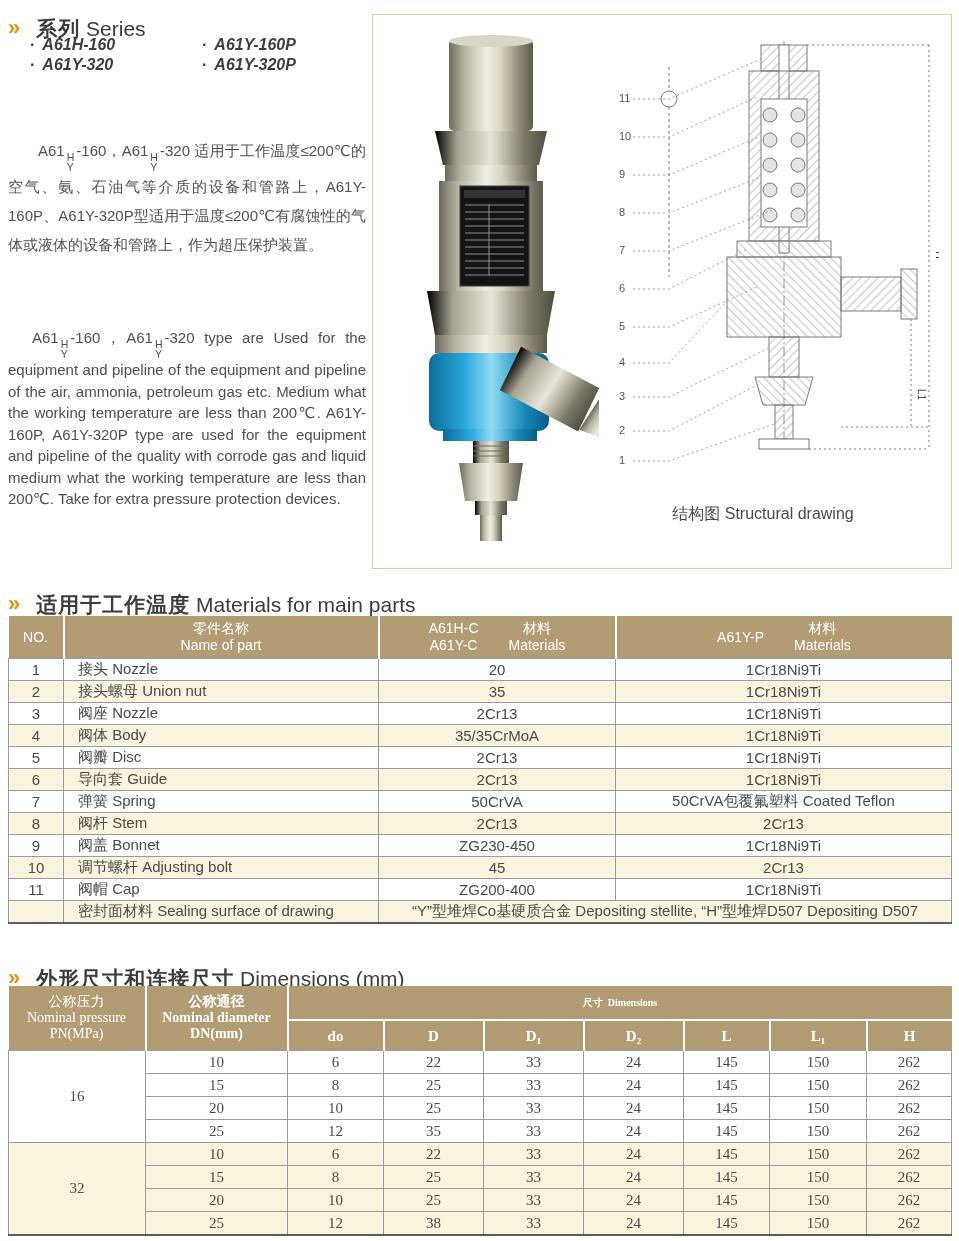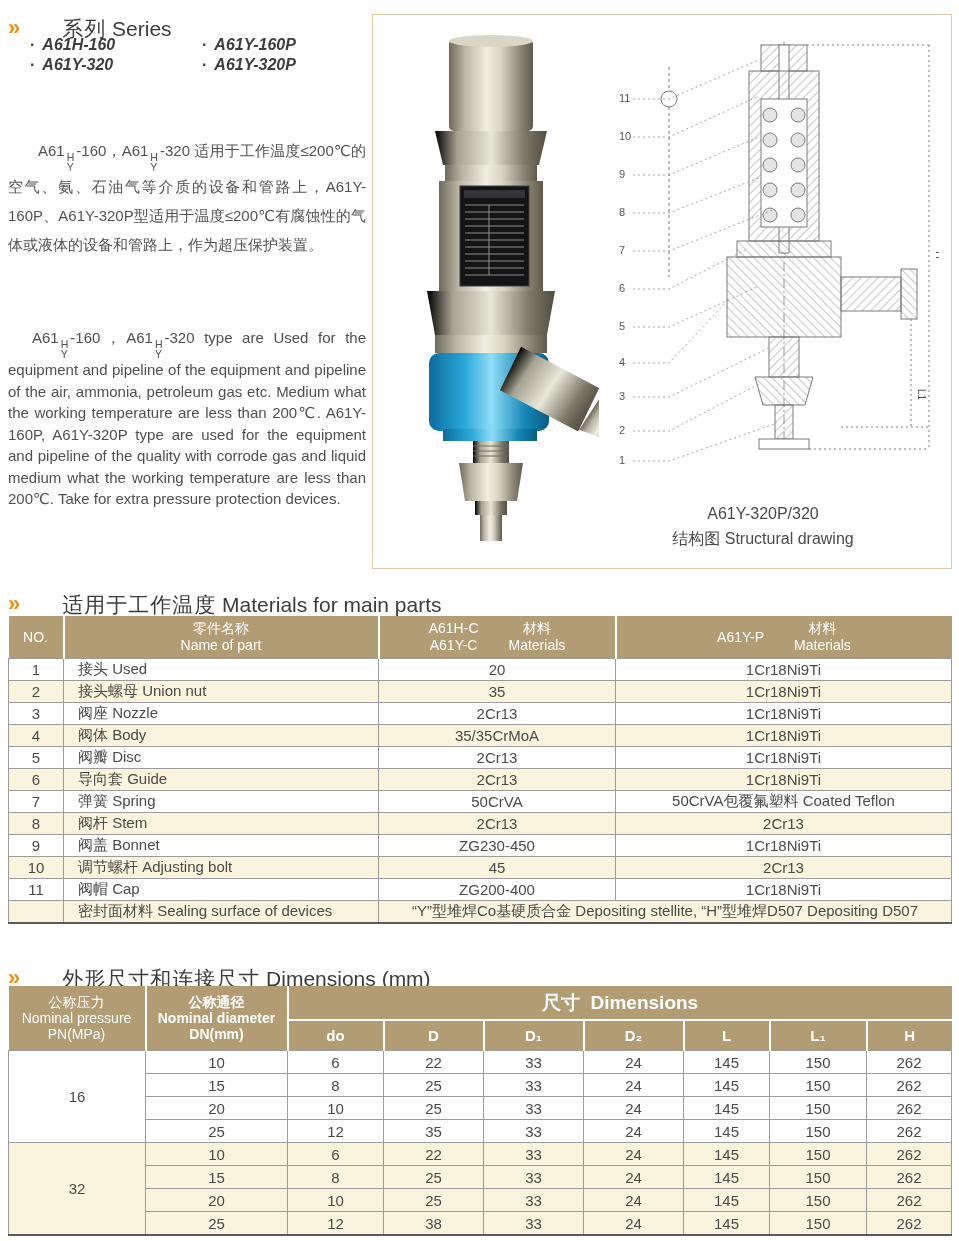--- a/index.html
+++ b/index.html
@@ -2,21 +2,21 @@
 <html><head>
 <meta charset="utf-8">
 <style>
   html,body{margin:0;padding:0;background:#fff;}
   .page{position:relative;width:959px;height:1241px;background:#fff;overflow:hidden;
         font-family:"Liberation Sans","DejaVu Sans",sans-serif;color:#4a4a4a;}
   
   .sec-head{position:absolute;left:8px;display:flex;align-items:flex-start;gap:16px;
             font-size:21px;color:#3c3c3c;line-height:24px;}
   .sec-head .chev{color:#ee8f10;font-weight:bold;font-size:22px;line-height:22px;}
-  .sec-head .zh{font-weight:normal;letter-spacing:1px;margin-left:26px;}
+  .sec-head .zh{font-weight:bold;letter-spacing:1px;}
   .sec-head .en{font-weight:normal;}
   
   .models{position:absolute;left:30px;top:36px;display:grid;grid-template-columns:172px auto;
           row-gap:2px;font-size:16px;font-weight:bold;font-style:italic;color:#3d3d3d;}
   .models .bullet{margin-right:7px;font-style:normal;}
   
   .para{position:absolute;left:8px;width:358px;text-align:justify;font-size:15px;}
   .zh-para{top:121px;line-height:29px;color:#525252;text-indent:30px;}
   .en-para{top:312px;line-height:21.5px;color:#4f4f4f;text-indent:24px;}
   .hy{display:inline-flex;flex-direction:column;font-size:10.5px;line-height:1;
@@ -33,27 +33,27 @@
   table{border-collapse:collapse;table-layout:fixed;}
   .mat-table{position:absolute;left:8px;top:616px;width:943px;border-bottom:2px solid #5a5a5c;}
   .mat-table thead th{background:#b19c74;color:#fff;font-weight:normal;font-size:14px;
       line-height:17px;height:42px;border-right:2px solid #fff;vertical-align:middle;padding:0;}
   .mat-table thead th:last-child{border-right:none;}
   .mat-table td{border:1px solid #9b9b9b;font-size:15px;height:21px;text-align:center;
       color:#4a4a4a;padding:0;background:#fff;}
   .mat-table td.name{text-align:left;padding-left:14px;}
   .mat-table tr.alt td{background:#faf3dd;}
   .hpair{display:flex;justify-content:center;align-items:center;gap:30px;}
-  .dim-table{position:absolute;left:8px;top:986px;width:943px;border-bottom:2px solid #5a5a5c;}
+  .dim-table{position:absolute;left:8px;top:986px;width:943px;border-bottom:2px solid #5a5a5c;font-family:Liberation Serif, serif;}
   .dim-table th{background:#b19c74;color:#fff;padding:0;vertical-align:middle;
       border-right:2px solid #fff;font-size:14px;line-height:16px;font-weight:normal;}
   .dim-table th:last-child{border-right:none;}
   .dim-table .rowspan-th{height:64px;}
   .dim-table .bold{font-weight:bold;margin-top:36px;}
-  .dim-table .size-th{height:33px;border-bottom:2px solid #fff;font-weight:bold;font-size:19px;}
+  .dim-table .size-th{height:33px;border-bottom:2px solid #fff;font-weight:bold;font-size:10px;}
   .dim-table .sub-th{height:29px;font-weight:bold;font-size:15px;}
   .dim-table td{border:1px solid #9b9b9b;font-size:15px;height:22px;text-align:center;
       color:#4a4a4a;padding:0;background:#fff;}
   .dim-table tr.alt td{background:#faf3dd;}
   .dim-table td.pn{vertical-align:middle;}
 </style>
 </head>
 <body>
 
 <div class="page">
@@ -240,21 +240,20 @@
           <text x="10" y="363" font-size="11" fill="#555">3</text>
           <path d="M24 360 L60 360 L162 310" stroke="#8a8a8a" fill="none" stroke-width="0.8" stroke-dasharray="2 3"></path>
           <text x="10" y="397" font-size="11" fill="#555">2</text>
           <path d="M24 394 L60 394 L152 346" stroke="#8a8a8a" fill="none" stroke-width="0.8" stroke-dasharray="2 3"></path>
           <text x="10" y="427" font-size="11" fill="#555">1</text>
           <path d="M24 424 L60 424 L168 386" stroke="#8a8a8a" fill="none" stroke-width="0.8" stroke-dasharray="2 3"></path>
         </g>
     </svg>
 
     <div class="fig-caption">
-      <div>A61Y-320P/320</div>
       <div>结构图  Structural drawing</div>
     </div>
   </div>
 
   <h2 class="sec-head" style="top:576px;">
     <span class="chev">»</span>
     <span><span class="zh">适用于工作温度</span>
     <span class="en">Materials for main parts</span></span>
   </h2>
 
@@ -282,21 +281,21 @@
           <div class="hpair">
             <span>A61Y-P</span>
             <span><span>材料</span><br><span>Materials</span></span>
           </div>
         </th>
       </tr>
     </thead>
     <tbody id="mat-body">
         <tr>
           <td>1</td>
-          <td class="name">接头  Used</td>
+          <td class="name">接头  Nozzle</td>
           <td>20</td>
           <td>1Cr18Ni9Ti</td>
         </tr>
         <tr class="alt">
           <td>2</td>
           <td class="name">接头螺母  Union nut</td>
           <td>35</td>
           <td>1Cr18Ni9Ti</td>
         </tr>
         <tr>
@@ -348,21 +347,21 @@
           <td>2Cr13</td>
         </tr>
         <tr>
           <td>11</td>
           <td class="name">阀帽  Cap</td>
           <td>ZG200-400</td>
           <td>1Cr18Ni9Ti</td>
         </tr>
         <tr class="alt">
           <td></td>
-          <td class="name">密封面材料  Sealing surface of devices</td>
+          <td class="name">密封面材料  Sealing surface of drawing</td>
           <td colspan="2">“Y”型堆焊Co基硬质合金  Depositing stellite,   “H”型堆焊D507  Depositing D507</td>
         </tr>
       </tbody>
   </table>
 
   <h2 class="sec-head" style="top:950px;">
     <span class="chev">»</span>
     <span><span class="zh">外形尺寸和连接尺寸</span>
     <span class="en">Dimensions (mm)</span></span>
   </h2>

